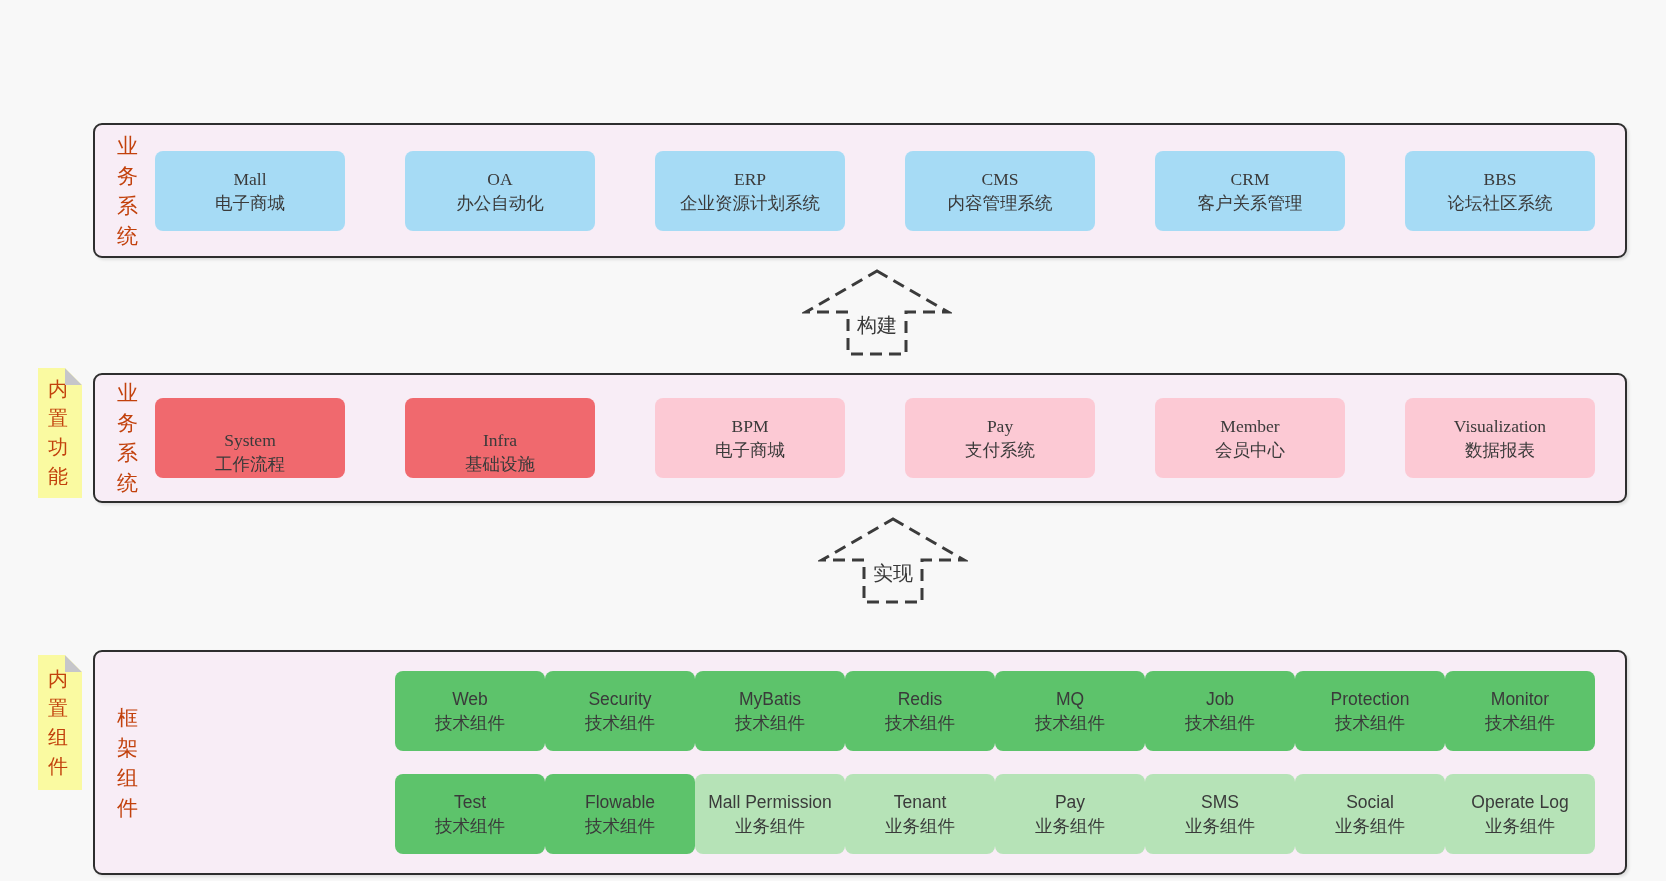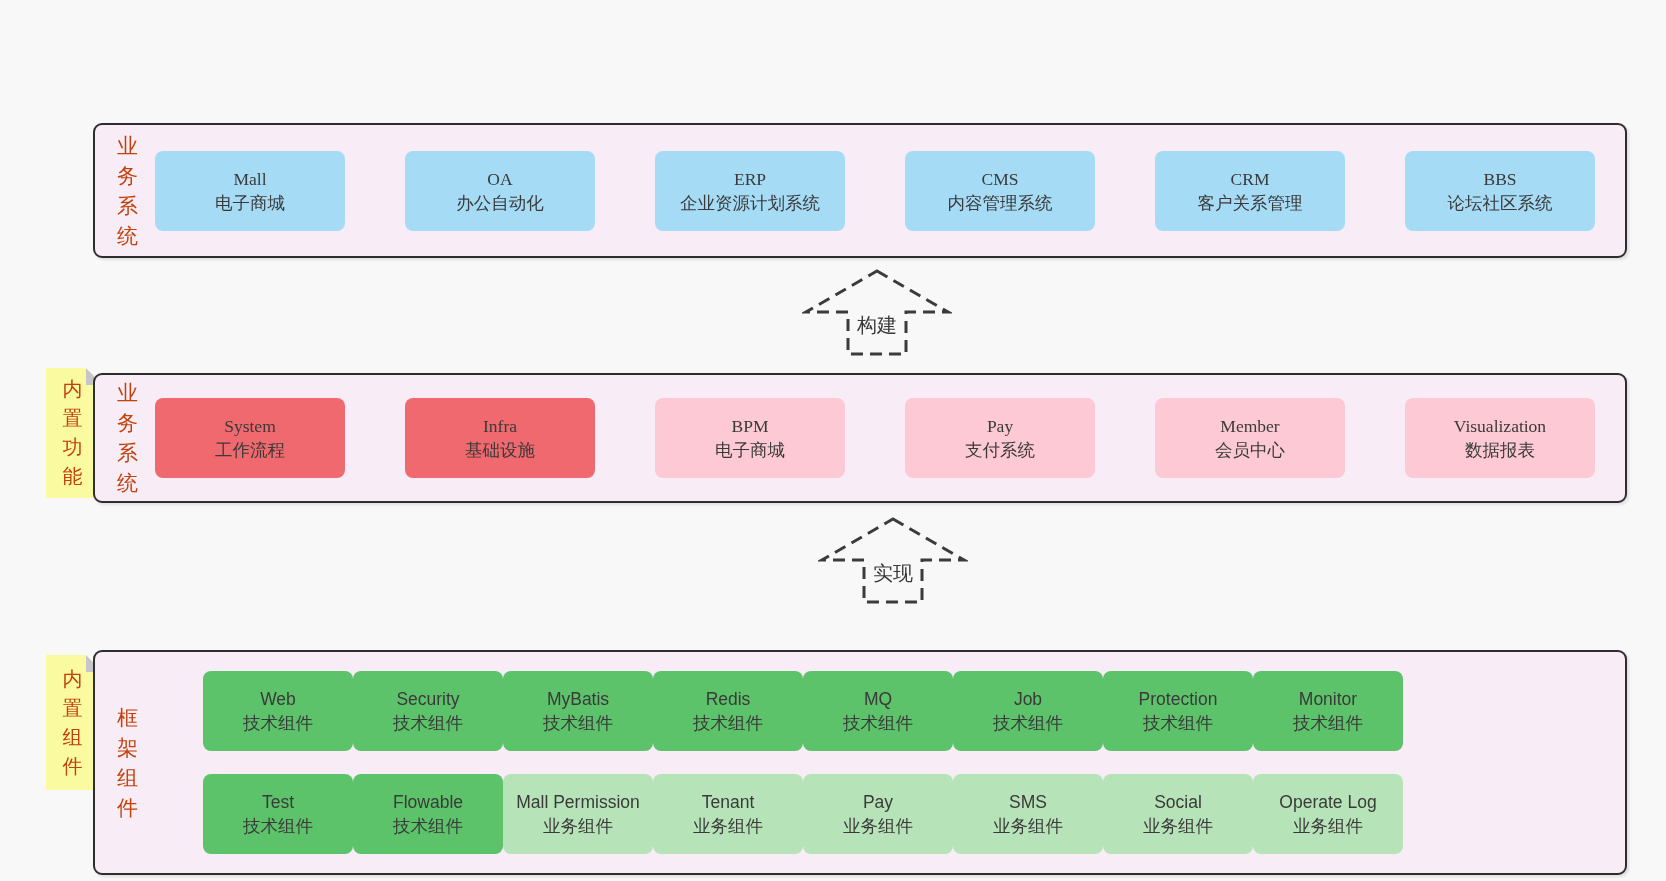--- a/index.html
+++ b/index.html
@@ -22,41 +22,41 @@
   #panel-components { top:618px; height:225px; z-index:2;margin-top:32px; }
 
   .panel-label-col { flex:0 0 46px; display:flex; justify-content:center; }
   .vlabel {
     width:26px; word-break:break-all; text-align:left;
     font-size:21px; line-height:30px; color:#c2410c;
   }
 
   .panel-body { flex:1; display:flex; justify-content:space-between; align-items:center; padding:0 30px 0 2px;font-family:Liberation Serif, serif; }
   .panel-body-col { flex:1; display:flex; flex-direction:column; gap:23px; padding:0 30px 0 2px; }
-  .row8 { display:flex; justify-content:flex-start;padding-left:48px; }
+  .row8 { display:flex; justify-content:flex-end;padding-left:48px; }
 
   
   .box {
     height:80px; border-radius:8px;
     display:flex; flex-direction:column; align-items:center; justify-content:center;
     text-align:center; color:var(--text,#3a3a3a);
     font-size:17.5px; line-height:24px;
     padding:2px 6px;
   }
   .w190 { width:190px; }
   .w150 { width:150px; }
   .blue  { background:var(--blue,#a6dbf5); }
-  .red   { background:var(--red,#f0696e); }
+  .red   { background:var(--red,#f0696e);justify-content:flex-end; }
   .pink  { background:var(--pink,#fcc9d4); }
   .green { background:var(--green,#5dc36b); }
   .lgreen{ background:var(--lightgreen,#b6e3b7); }
 
   
   .sticky {
-    position:absolute; left:46px; width:57px; z-index:1;
+    position:absolute; left:38px; width:44px; z-index:1;
     background:var(--yellow,#fafaa1);
     clip-path:polygon(0 0, calc(100% - 17px) 0, 100% 17px, 100% 100%, 0 100%);
     display:flex; align-items:center; justify-content:center;
   }
   .sticky .fold {
     position:absolute; top:0; right:0; width:17px; height:17px;
     background:var(--fold,#c6c6ca);
     clip-path:polygon(0 0, 100% 100%, 0 100%);
   }
   .sticky .vlabel { font-size:20px; line-height:29px; width:24px; }

